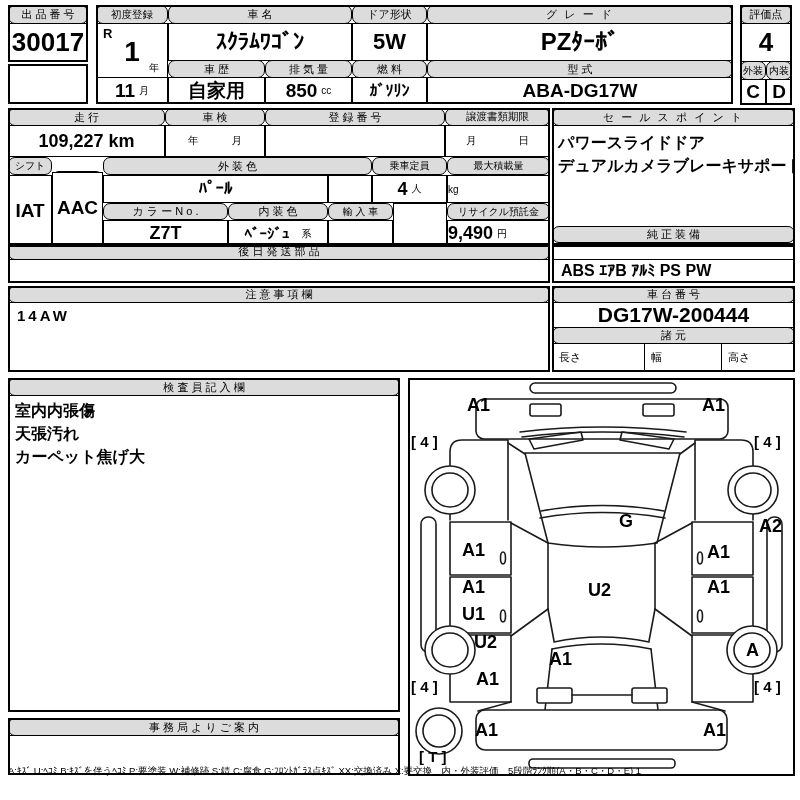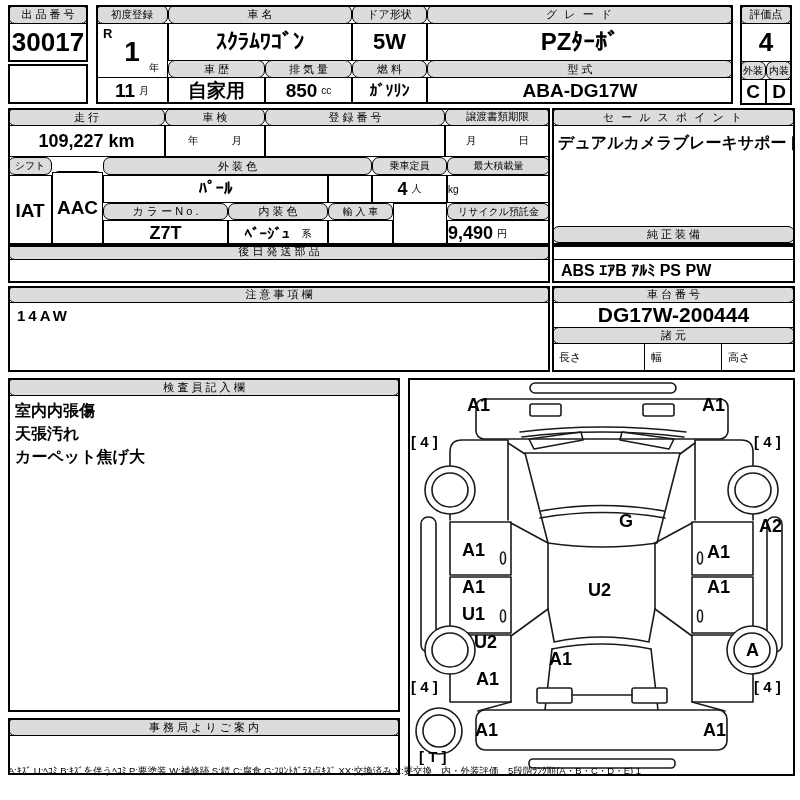--- a/index.html
+++ b/index.html
@@ -113,20 +113,21 @@
   <span style="font-size:10px;margin-left:12px">系</span>
 </div>
 <div class="c" style="left:328px;top:220px;width:65px;height:27px"></div>
 <div class="c right" style="left:447px;top:220px;width:103px;height:27px;padding-right:6px">
   <span style="font-weight:bold;font-size:18px">9,490</span>
   <span class="unit">円</span>
 </div>
 
 <div class="c h" style="left:552px;top:108px;width:243px;height:18px;letter-spacing:2px">セ ー ル ス ポ イ ン ト</div>
 <div class="c lines" style="left:552px;top:125px;width:243px;height:122px;padding:5px 0 0 5px;font-weight:bold;font-size:16px">
+  <div>パワースライドドア</div>
   <div>デュアルカメラブレーキサポート</div>
 </div>
 
 <div class="c h" style="left:8px;top:243px;width:542px;height:17px">後 日 発 送 部 品</div>
 <div class="c" style="left:8px;top:259px;width:542px;height:24px"></div>
 <div class="c h" style="left:552px;top:226px;width:243px;height:17px">純 正 装 備</div>
 <div class="c v left" style="left:552px;top:259px;width:243px;height:24px;padding-left:8px;font-size:16px">ABS ｴｱB ｱﾙﾐ PS PW</div>
 
 <div class="c h" style="left:8px;top:286px;width:542px;height:17px">注 意 事 項 欄</div>
 <div class="c v left top" style="left:8px;top:302px;width:542px;height:70px;padding:4px 0 0 8px;font-size:15px;letter-spacing:3px">14AW</div>

